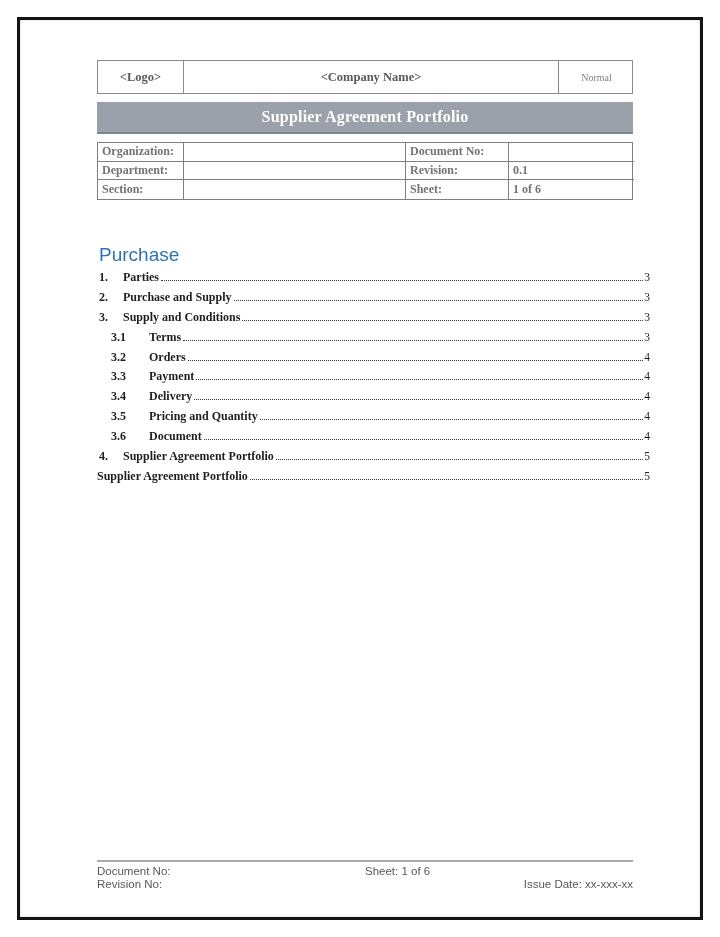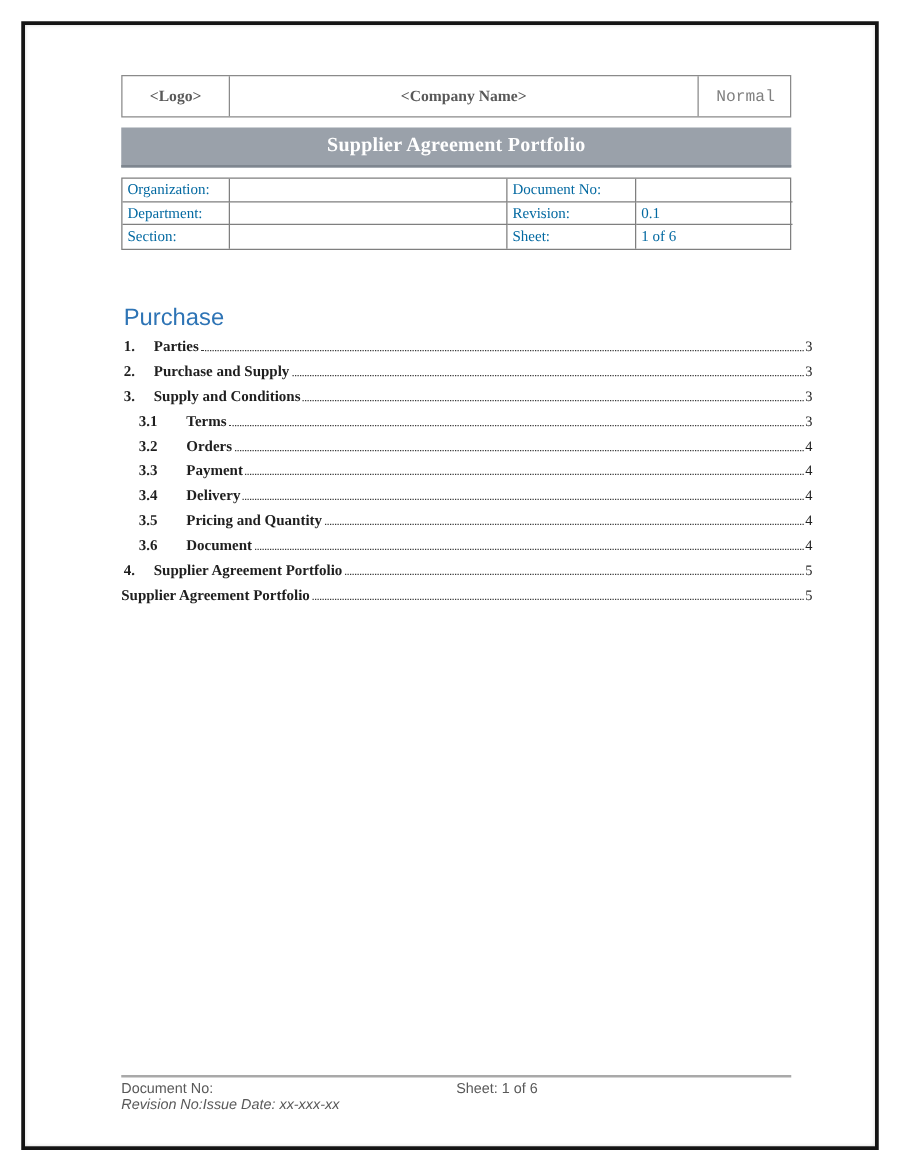--- a/index.html
+++ b/index.html
@@ -21,42 +21,42 @@
     position: absolute; left: 77px; top: 40px; width: 536px; height: 34px;
     display: grid; grid-template-columns: 86px 375px 75px;
     border: 1px solid #8a8a8a;
   }
   .header-table .cell {
     display: flex; align-items: center; justify-content: center;
     border-right: 1px solid #8a8a8a;
     font-size: 12.5px; font-weight: bold; color: #595959;
     white-space: nowrap; overflow: hidden;
   }
-  .header-table .cell:last-child { border-right: none; font-weight: normal; font-size: 13px; color: #7f7f7f; font-family: Liberation Mono, monospace; }
+  .header-table .cell:last-child { border-right: none; font-weight: normal; font-size: 10px; color: #7f7f7f; }
 
   
   .banner {
     position: absolute; left: 77px; top: 82px; width: 536px; height: 32px;
     background: #9AA1AA; border-bottom: 2px solid #7e868f;
     display: flex; align-items: center; justify-content: center;
     color: #ffffff; font-size: 16px; font-weight: bold; letter-spacing: 0.2px;
   }
 
   
   .meta-table {
     position: absolute; left: 77px; top: 122px; width: 536px; height: 58px;
     display: grid; grid-template-columns: 86px 222px 103px 125px;
     grid-auto-rows: 1fr;
     border: 1px solid #7f7f7f;
   }
   .meta-table .mcell {
     border-right: 1px solid #7f7f7f; border-bottom: 1px solid #7f7f7f;
     display: flex; align-items: center;
     padding-left: 4px;
-    font-size: 12px; font-weight: normal; color: #0369a1;
+    font-size: 12px; font-weight: bold; color: #737373;
     white-space: nowrap; overflow: hidden;
   }
   .meta-table .mcell.last-col { border-right: none; }
   .meta-table .mcell.last-row { border-bottom: none; }
 
   
   .contents-heading {
     position: absolute; left: 79px; top: 224px;
     font-family: "Liberation Sans", sans-serif;
     font-size: 19px; font-weight: normal; color: #2E74B5;
@@ -79,21 +79,21 @@
   
   .footer {
     position: absolute; left: 77px; top: 840px; width: 536px;
     border-top: 2px solid #a9a9a9;
     font-family: "Liberation Sans", sans-serif;
     font-size: 11.5px; color: #595959;
   }
   .footer-row1 { display: flex; padding-top: 3px; height: 16px; }
   .footer-row1 .f-left { width: 50%; }
   .footer-row1 .f-mid { width: 50%; text-align: left; }
-  .footer-row2 { display: flex; height: 16px; font-style: italic; }
+  .footer-row2 { display: flex; justify-content: space-between; height: 16px; }
 </style>
 </head>
 <body>
 
 <div class="page">
   <div class="page-inner">
 
     <div class="header-table">
       <div class="cell">&lt;Logo&gt;</div>
       <div class="cell">&lt;Company Name&gt;</div>

